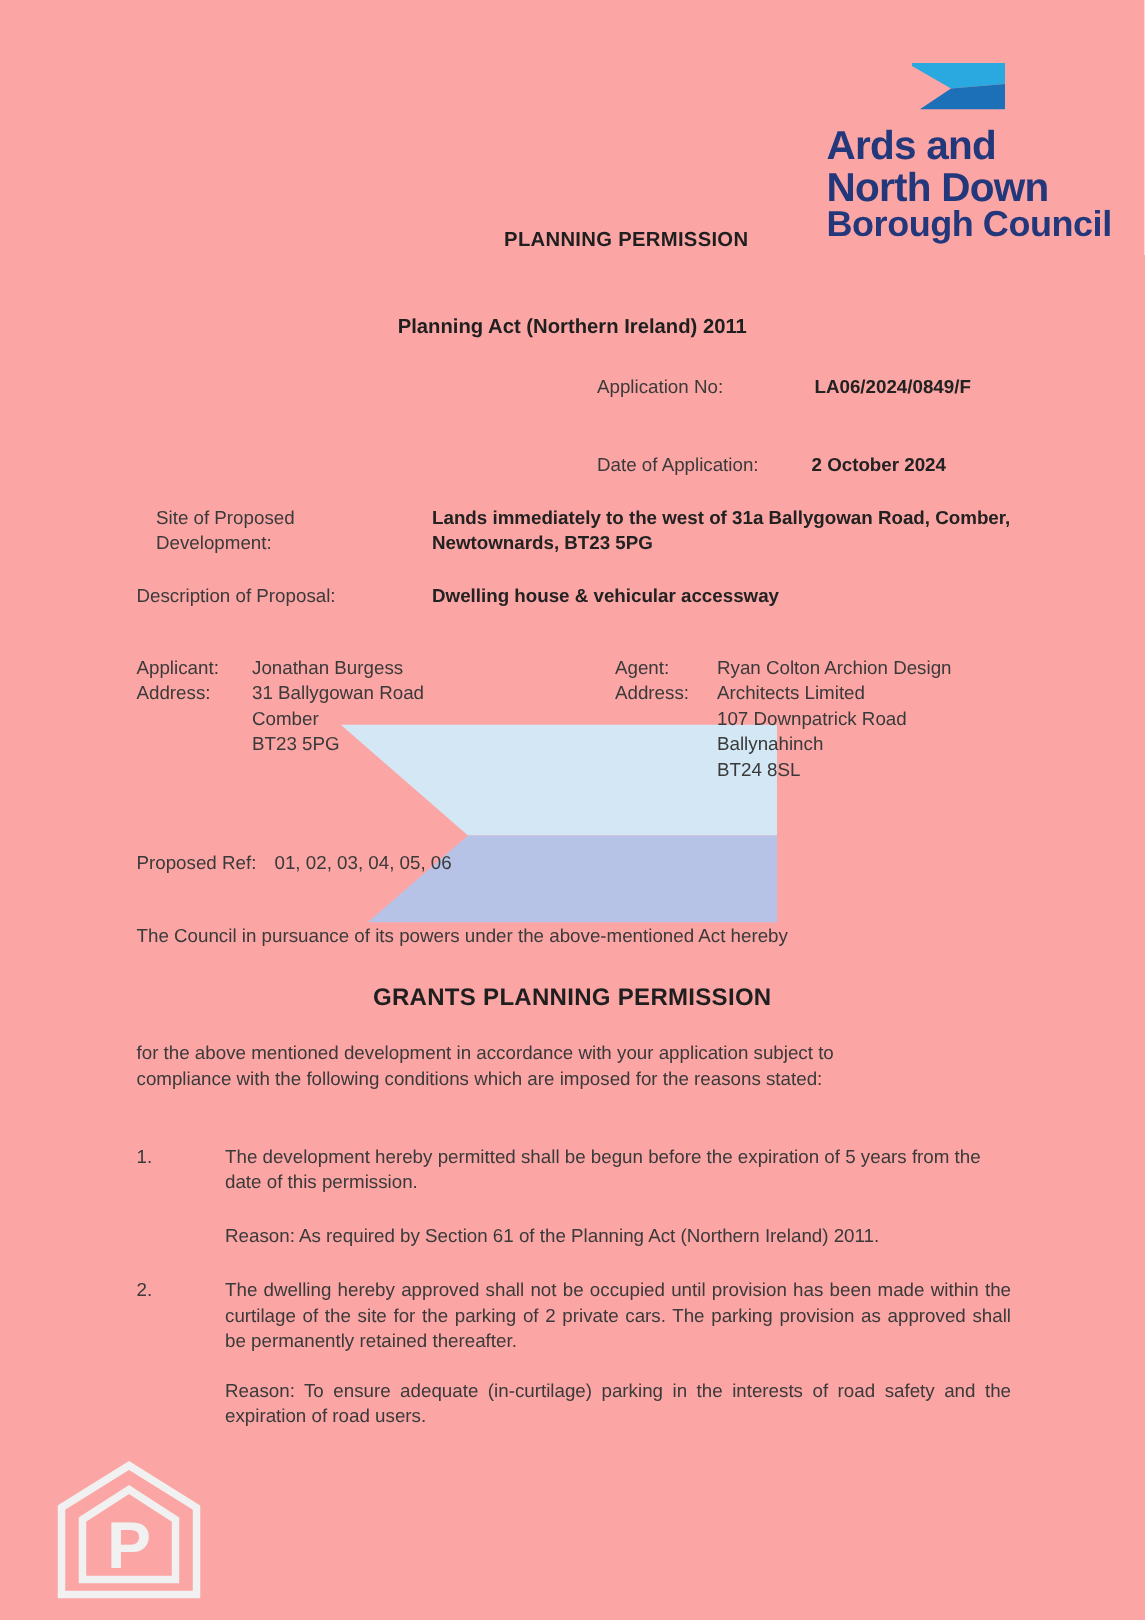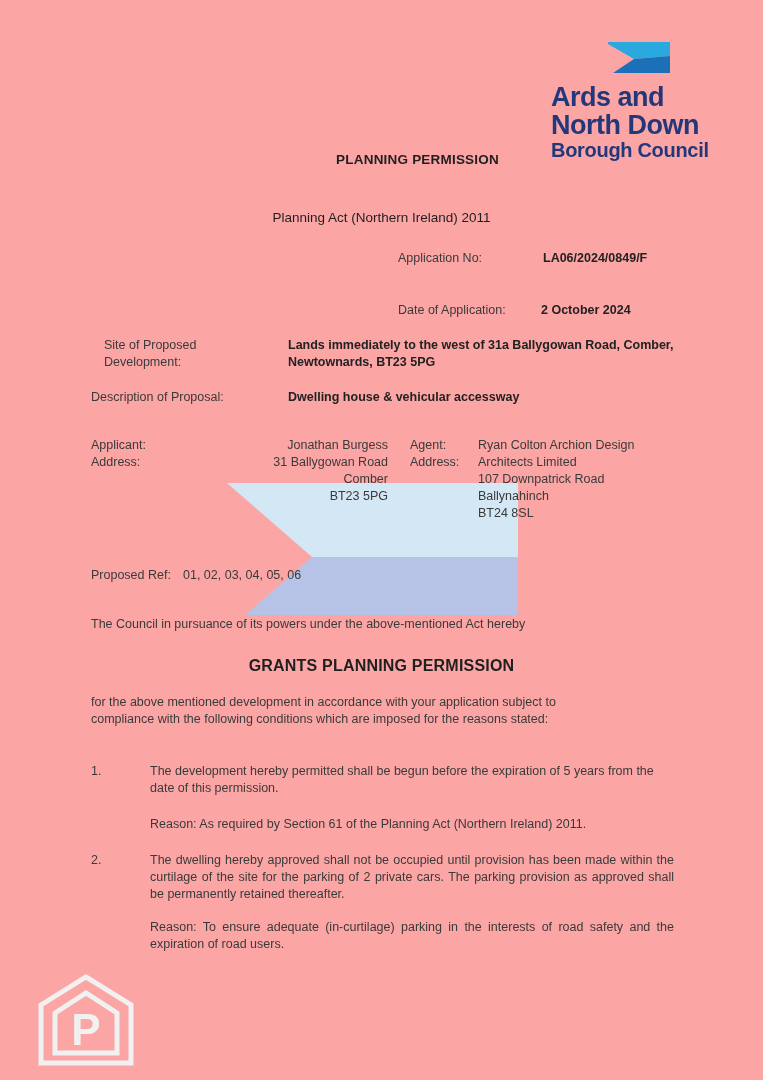--- a/index.html
+++ b/index.html
@@ -9,47 +9,47 @@
     background:#fca5a5;
     font-family:"Liberation Sans", sans-serif;
     color:#3a3a3a;
     overflow:hidden;
   }
   .abs{position:absolute;}
   .txt{font-size:12.5px;line-height:17px;color:#3a3a3a;}
   
   .logo-text{position:absolute;left:551px;top:83px;color:#23387b;font-weight:bold;}
   .logo-main{font-size:27px;line-height:28px;letter-spacing:-0.5px;}
-  .logo-sub{font-size:20px;line-height:22px;letter-spacing:-0.3px;}
+  .logo-sub{font-size:24px;line-height:22px;letter-spacing:-0.3px;}
   .flag-icon{position:absolute;left:608px;top:42px;}
   
   .doc-title{position:absolute;left:0;top:152px;width:763px;text-align:center;
     font-size:13.5px;font-weight:bold;color:#1f1f1f;letter-spacing:0.2px;padding-left:36px;}
   .doc-act{position:absolute;left:0;top:210px;width:763px;text-align:center;
-    font-size:13.5px;font-weight:normal;color:#1f1f1f;}
+    font-size:13.5px;font-weight:bold;color:#1f1f1f;}
   .grants-heading{position:absolute;left:0;top:657px;width:763px;text-align:center;
     font-size:16px;font-weight:bold;color:#1f1f1f;letter-spacing:0.2px;}
   
   .lbl{color:#3a3a3a;}
   .val{font-weight:bold;color:#222222;}
   .appno-lbl{left:398px;top:250px;}
   .appno-val{left:543px;top:250px;}
   .date-lbl{left:398px;top:302px;}
   .date-val{left:541px;top:302px;}
   .site-lbl{left:91px;top:337px;width:135px;margin-left:13px;}
   .site-val{left:288px;top:337px;width:388px;}
   .desc-lbl{left:91px;top:389px;width:200px;}
   .desc-val{left:288px;top:389px;width:388px;}
   
   .party{position:absolute;top:437px;}
   .party-applicant{left:91px;}
   .party-agent{left:410px;}
   .party .col{position:absolute;top:0;}
   .party-applicant .labels{left:0;width:77px;}
-  .party-applicant .values{left:77px;width:220px;text-align:right;}
+  .party-applicant .values{left:77px;width:220px;}
   .party-agent .labels{left:0;width:68px;}
   .party-agent .values{left:68px;width:200px;}
   .party div{white-space:nowrap;}
   
   .dref-lbl{left:91px;top:567px;}
   .dref-val{left:183px;top:567px;}
   .council-line{left:91px;top:616px;width:540px;}
   .grant-body{left:91px;top:694px;width:524px;}
   
   .cond-num1{left:91px;top:763px;}

